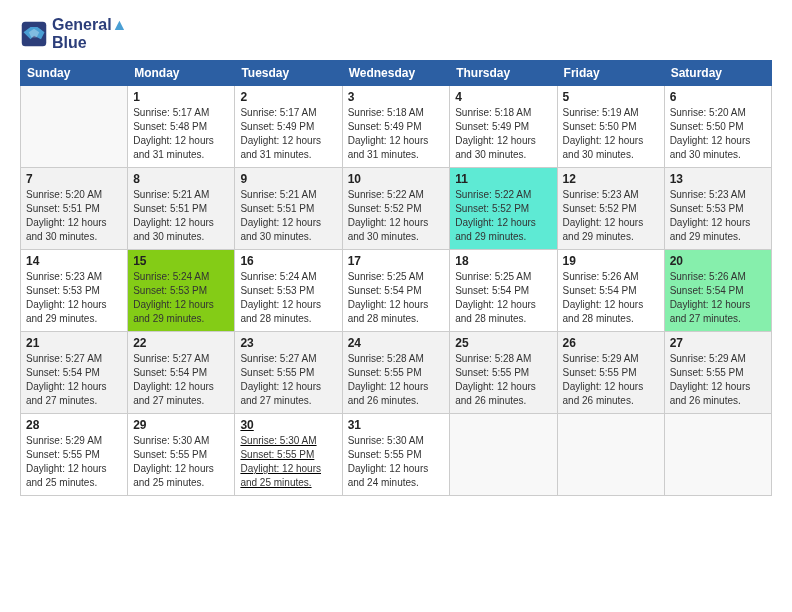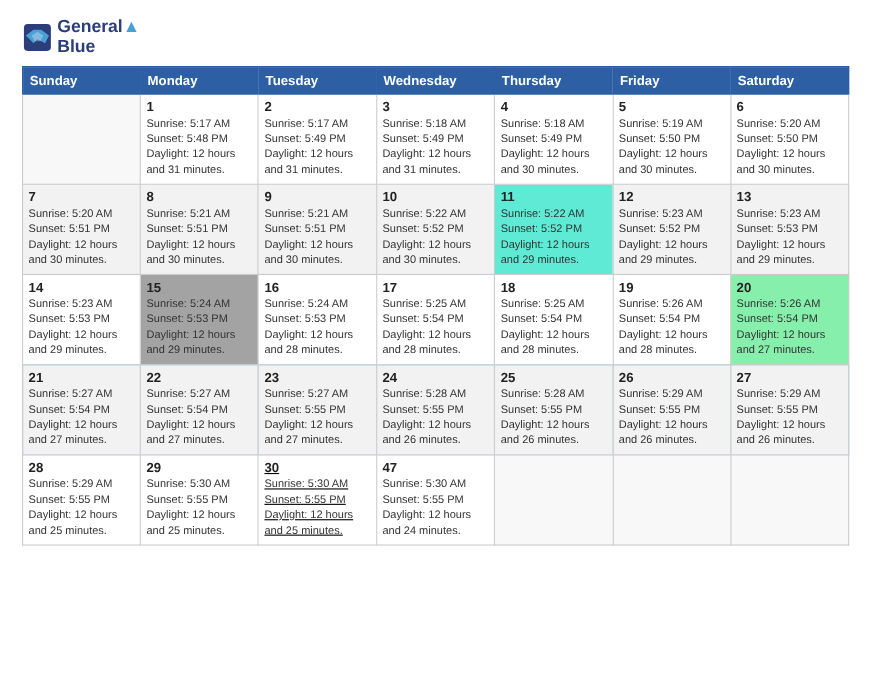--- a/index.html
+++ b/index.html
@@ -178,21 +178,21 @@
           <td style="background: rgb(242, 242, 242);">
             <span class="day-num">13</span>
             <div class="day-info">Sunrise: 5:23 AM<br>Sunset: 5:53 PM<br>Daylight: 12 hours<br>and 29 minutes.</div>
           </td>
         </tr>
         <tr class="week-row">
           <td style="background: rgb(255, 255, 255);">
             <span class="day-num">14</span>
             <div class="day-info">Sunrise: 5:23 AM<br>Sunset: 5:53 PM<br>Daylight: 12 hours<br>and 29 minutes.</div>
           </td>
-          <td style="background: #a3a3a3;">
+          <td style="background: #84cc16;">
             <span class="day-num">15</span>
             <div class="day-info">Sunrise: 5:24 AM<br>Sunset: 5:53 PM<br>Daylight: 12 hours<br>and 29 minutes.</div>
           </td>
           <td style="background: rgb(255, 255, 255);">
             <span class="day-num">16</span>
             <div class="day-info">Sunrise: 5:24 AM<br>Sunset: 5:53 PM<br>Daylight: 12 hours<br>and 28 minutes.</div>
           </td>
           <td style="background: rgb(255, 255, 255);">
             <span class="day-num">17</span>
             <div class="day-info">Sunrise: 5:25 AM<br>Sunset: 5:54 PM<br>Daylight: 12 hours<br>and 28 minutes.</div>
@@ -247,21 +247,21 @@
           </td>
           <td style="background: rgb(255, 255, 255);">
             <span class="day-num">29</span>
             <div class="day-info">Sunrise: 5:30 AM<br>Sunset: 5:55 PM<br>Daylight: 12 hours<br>and 25 minutes.</div>
           </td>
           <td style="background: rgb(255, 255, 255); text-decoration: underline;">
             <span class="day-num">30</span>
             <div class="day-info">Sunrise: 5:30 AM<br>Sunset: 5:55 PM<br>Daylight: 12 hours<br>and 25 minutes.</div>
           </td>
           <td style="background: rgb(255, 255, 255);">
-            <span class="day-num">47</span>
+            <span class="day-num">31</span>
             <div class="day-info">Sunrise: 5:30 AM<br>Sunset: 5:55 PM<br>Daylight: 12 hours<br>and 24 minutes.</div>
           </td>
           <td class="empty"></td>
           <td class="empty"></td>
           <td class="empty"></td>
         </tr>
       </tbody>
   </table>
 </div>
 

